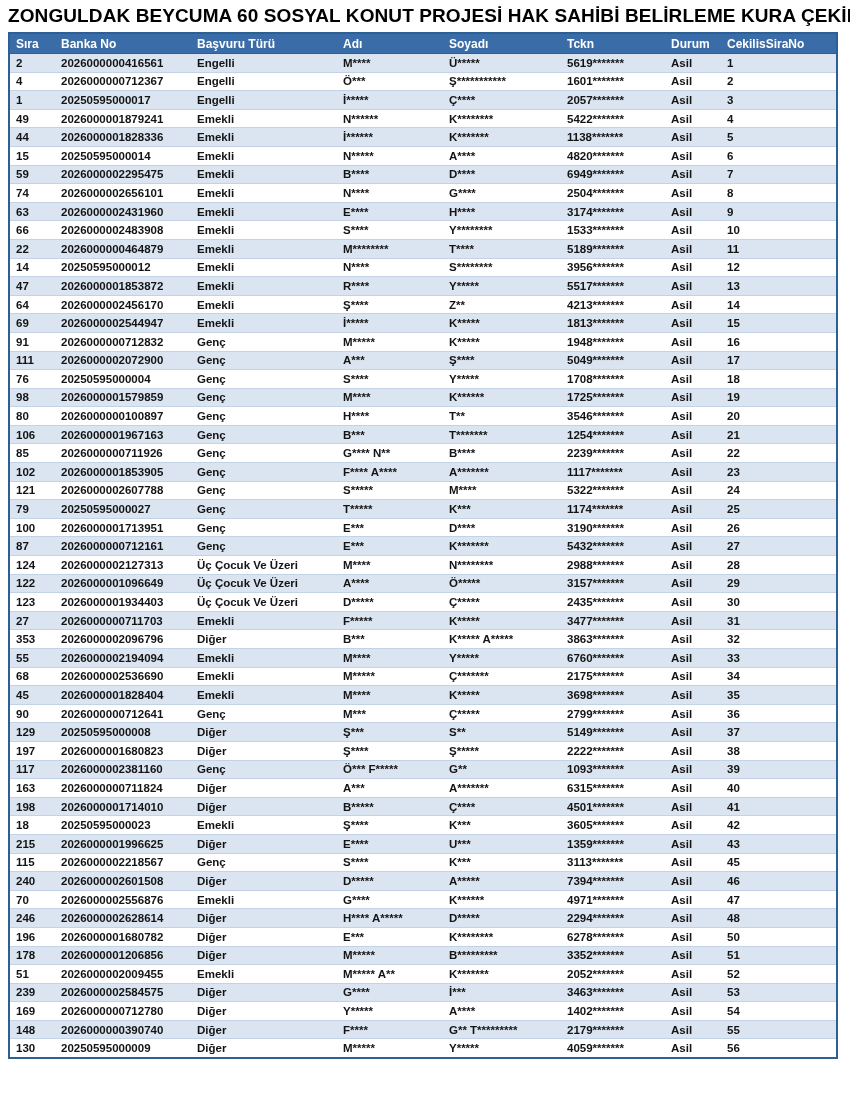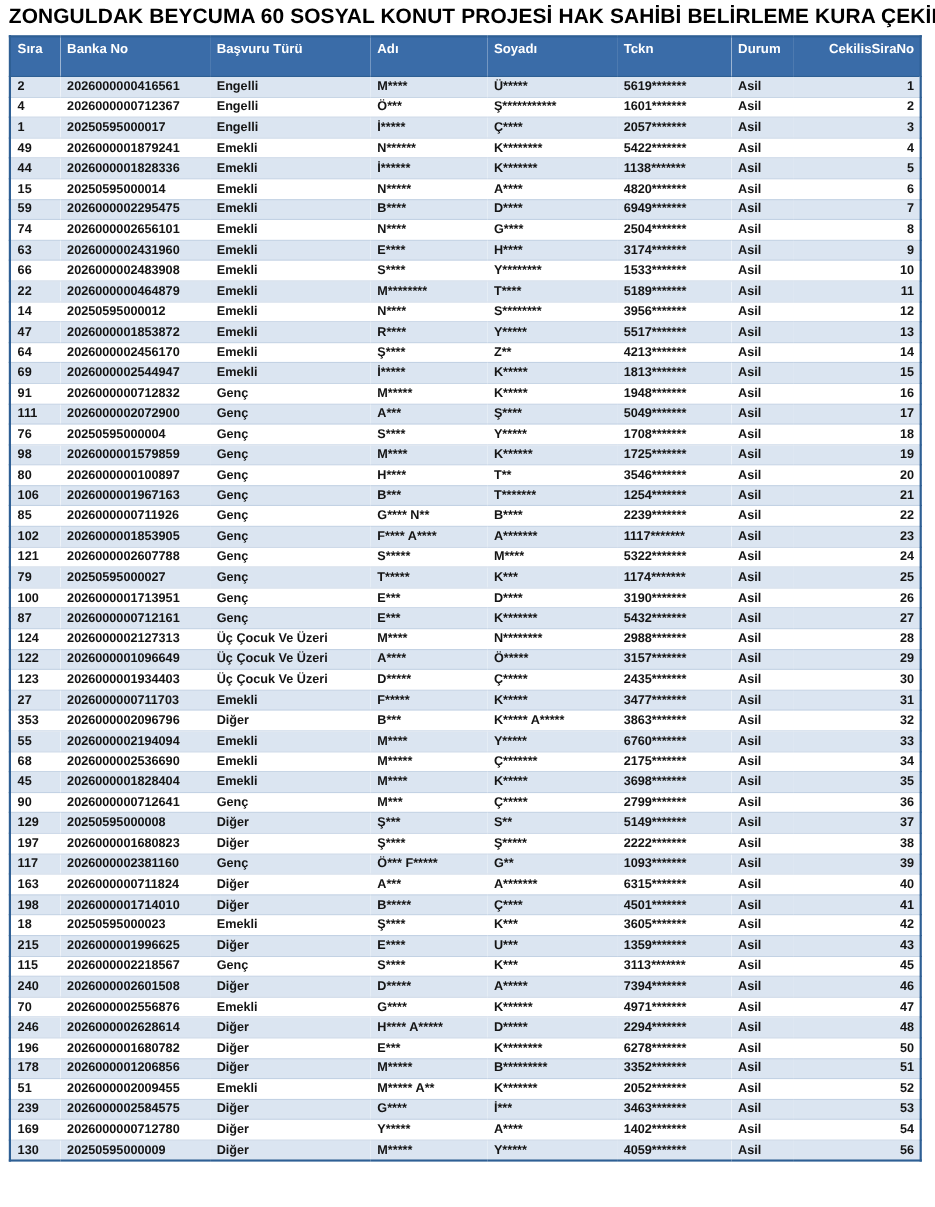--- a/index.html
+++ b/index.html
@@ -14,34 +14,34 @@
     letter-spacing:0.1px;white-space:nowrap;
   }
   table.kura{
     border-collapse:collapse;table-layout:fixed;
     width:830px;margin-left:8px;
     border:2px solid #2e5f94;
   }
   table.kura th{
     background:#3a6ca8;color:#ffffff;
     font-size:12px;font-weight:bold;text-align:left;
-    height:19px;padding:0 0 16px 6px;
+    height:19px;padding:0 0 0 6px;
     white-space:nowrap;overflow:hidden;
     border-bottom:1px solid #2e5f94;
   }
   table.kura td{
     font-size:11.5px;font-weight:600;color:#141414;
     height:17.6px;padding:0 0 0 6px;
     white-space:nowrap;overflow:hidden;
     border-bottom:1px solid #c3d2e4;
   }
   table.kura tbody tr:nth-child(odd){background:#dbe5f1;}
   table.kura tbody tr:nth-child(even){background:#ffffff;}
   table.kura th:last-child, table.kura td:last-child{
-    text-align:right;padding-right:5px;
+    text-align:left;padding-right:5px;
   }
   col.c-sira{width:46px;}
   col.c-banka{width:136px;}
   col.c-tur{width:146px;}
   col.c-adi{width:106px;}
   col.c-soyadi{width:118px;}
   col.c-tckn{width:104px;}
   col.c-durum{width:56px;}
   col.c-cekilis{width:auto;}
 </style>
@@ -588,20 +588,30 @@
         <td>169</td>
         <td>2026000000712780</td>
         <td>Diğer</td>
         <td>Y*****</td>
         <td>A****</td>
         <td>1402*******</td>
         <td>Asil</td>
         <td>54</td>
       </tr>
       <tr>
+        <td>148</td>
+        <td>2026000000390740</td>
+        <td>Diğer</td>
+        <td>F****</td>
+        <td>G** T*********</td>
+        <td>2179*******</td>
+        <td>Asil</td>
+        <td>55</td>
+      </tr>
+      <tr>
         <td>130</td>
         <td>20250595000009</td>
         <td>Diğer</td>
         <td>M*****</td>
         <td>Y*****</td>
         <td>4059*******</td>
         <td>Asil</td>
         <td>56</td>
       </tr>
     </tbody>

